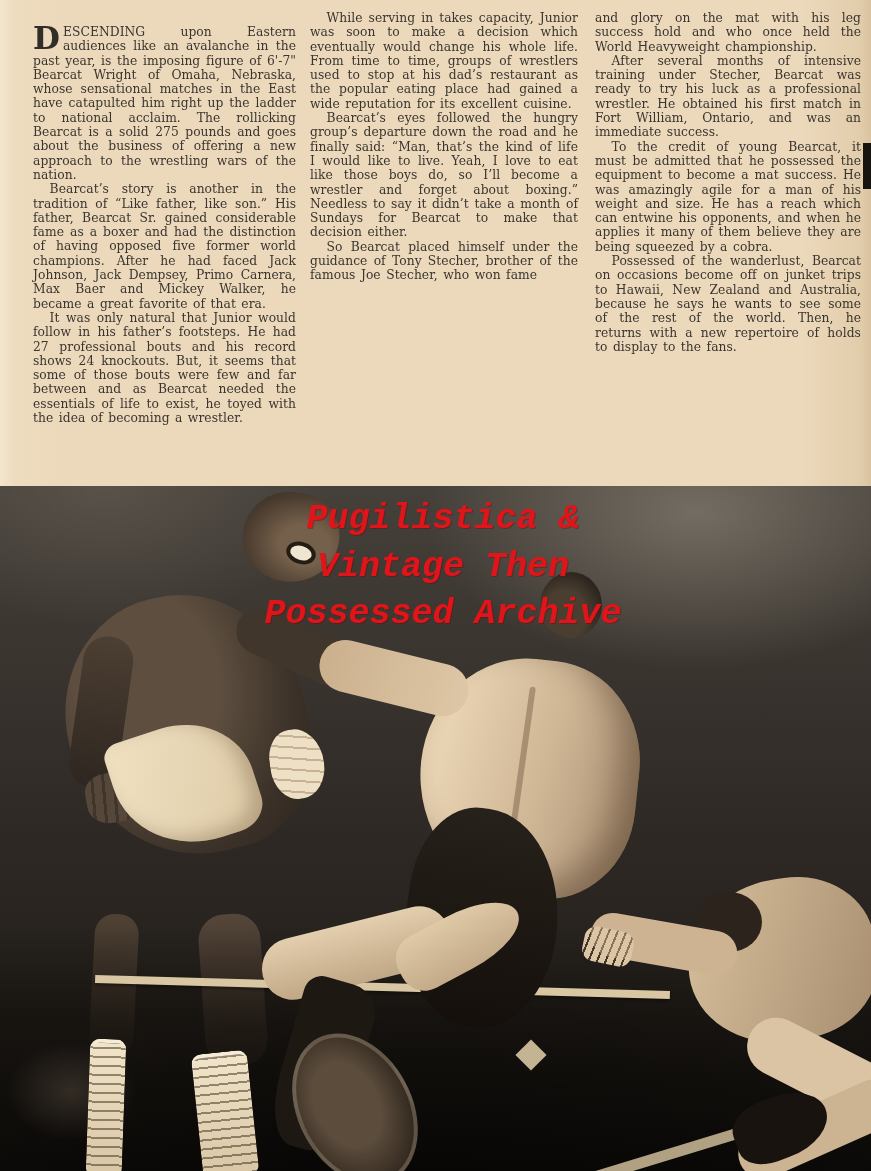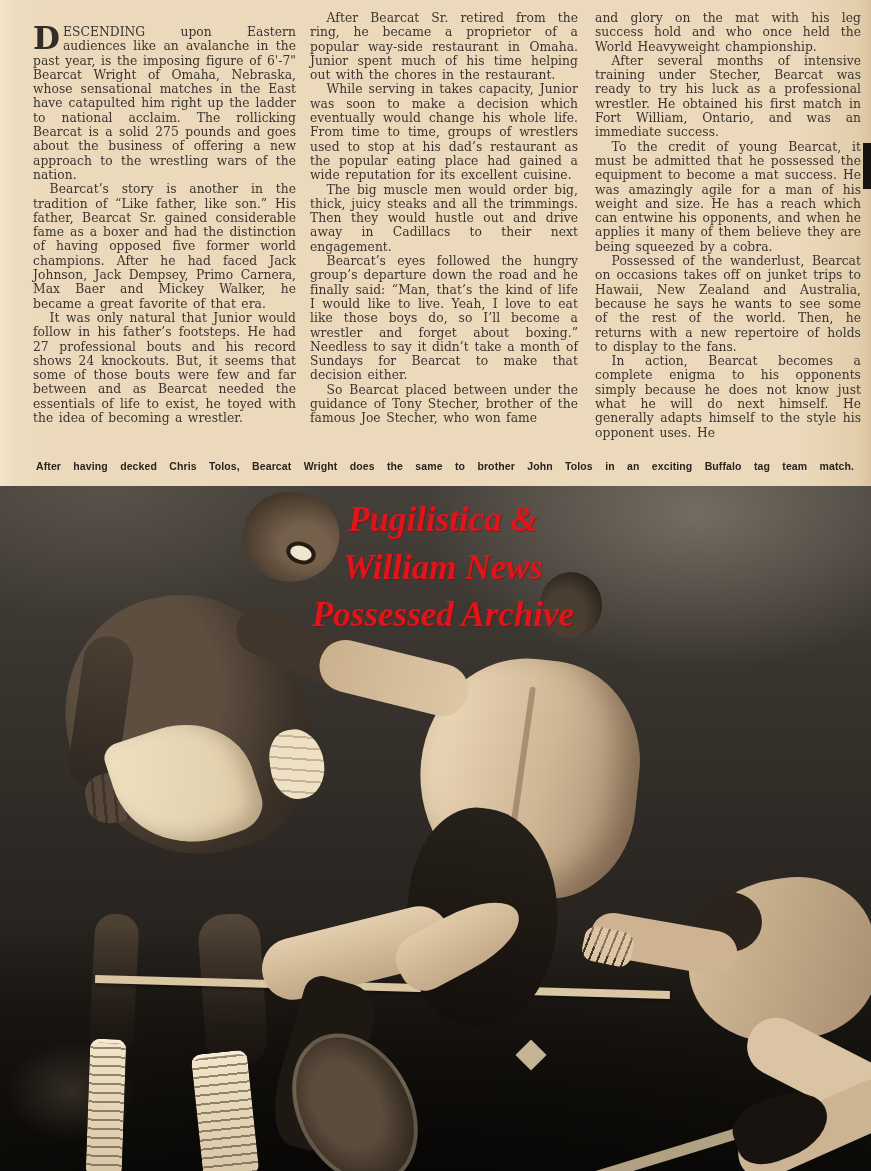--- a/index.html
+++ b/index.html
@@ -148,54 +148,50 @@
   
   .apron-shadow{left:0;top:438px;width:100%;height:247px;z-index:5;
     background:linear-gradient(rgba(10,8,6,0), rgba(10,8,6,.5) 42%, rgba(5,4,3,.7));}
   .diamond{left:520px;top:558px;width:22px;height:22px;z-index:6;
     background:#d9c6a3;transform:rotate(45deg);opacity:.9;}
   .crowd-blob{left:6px;top:555px;width:130px;height:100px;z-index:5;
     background:radial-gradient(rgba(130,112,95,.3), transparent 70%);}
   .watermark{
     left:256px;top:10px;width:374px;z-index:10;
     text-align:center;
-    font-family:Liberation Serif, serif;
+    font-family:Liberation Mono, monospace;
     font-style:italic;font-weight:bold;
     font-size:35px;line-height:47.5px;
     color:#e1141a;
     text-shadow:1px 1px 0 rgba(110,0,5,.35);
   }
   .wm-line{position:static;}
 </style>
 </head>
 <body>
 
 <div class="page">
 
   <div class="col col-1">
       <p class="noindent"><span class="dropcap">D</span>ESCENDING upon Eastern audiences like an avalanche in the past year, is the imposing figure of 6'-7" Bearcat Wright of Omaha, Nebraska, whose sensational matches in the East have catapulted him right up the ladder to national acclaim.  The rollicking Bearcat is a solid 275 pounds and goes about the business of offering a new approach to the wrestling wars of the nation.</p>
       <p>Bearcat’s story is another in the tradition of “Like father, like son.” His father, Bearcat Sr. gained considerable fame as a boxer and had the distinction of having opposed five former world champions.  After he had faced Jack Johnson, Jack Dempsey, Primo Carnera, Max Baer and Mickey Walker, he became a great favorite of that era.</p>
       <p>It was only natural that Junior would follow in his father’s footsteps. He had 27 professional bouts and his record shows 24 knockouts.  But, it seems that some of those bouts were few and far between and as Bearcat needed the essentials of life to exist, he toyed with the idea of becoming a wrestler.</p>
     </div>
   <div class="col col-2">
-      <p>After Bearcat Sr. retired from the ring, he became a proprietor of a popular way-side restaurant in Omaha. Junior spent much of his time helping out with the chores in the restaurant.</p>
       <p>While serving in takes capacity, Junior was soon to make a decision which eventually would change his whole life. From time to time, groups of wrestlers used to stop at his dad’s restaurant as the popular eating place had gained a wide reputation for its excellent cuisine.</p>
-      <p>The big muscle men would order big, thick, juicy steaks and all the trimmings.  Then they would hustle out and drive away in Cadillacs to their next engagement.</p>
       <p>Bearcat’s eyes followed the hungry group’s departure down the road and he finally said: “Man, that’s the kind of life I would like to live.  Yeah, I love to eat like those boys do, so I’ll become a wrestler and forget about boxing.”  Needless to say it didn’t take a month of Sundays for Bearcat to make that decision either.</p>
-      <p>So Bearcat placed between under the guidance of Tony Stecher, brother of the famous Joe Stecher, who won fame</p>
+      <p>So Bearcat placed himself under the guidance of Tony Stecher, brother of the famous Joe Stecher, who won fame</p>
     </div>
   <div class="col col-3">
       <p class="noindent">and glory on the mat with his leg success hold and who once held the World Heavyweight championship.</p>
       <p>After several months of intensive training under Stecher, Bearcat was ready to try his luck as a professional wrestler.  He obtained his first match in Fort William, Ontario, and was an immediate success.</p>
       <p>To the credit of young Bearcat, it must be admitted that he possessed the equipment to become a mat success. He was amazingly agile for a man of his weight and size.  He has a reach which can entwine his opponents, and when he applies it many of them believe they are being squeezed by a cobra.</p>
-      <p>Possessed of the wanderlust, Bearcat on occasions takes off on junket trips to Hawaii, New Zealand and Australia, because he says he wants to see some of the rest of the world.  Then, he returns with a new repertoire of holds to display to the fans.</p>
-      <p>In action, Bearcat becomes a complete enigma to his opponents simply because he does not know just what he will do next himself.  He generally adapts himself to the style his opponent uses.  He</p>
+      <p>Possessed of the wanderlust, Bearcat on occasions become off on junket trips to Hawaii, New Zealand and Australia, because he says he wants to see some of the rest of the world.  Then, he returns with a new repertoire of holds to display to the fans.</p>
     </div>
 
-  <div class="caption">After having decked Chris Tolos, Bearcat Wright does the same to brother John Tolos in an exciting Buffalo tag team match.</div>
 
   <div class="edge-tab"></div>
 
   <div class="photo">
     <div class="bw-torso"></div>
     <div class="rope-top"></div>
     <div class="bw-head"></div>
     <div class="bw-mouth"></div>
     <div class="bw-arm-l"></div>
     <div class="bw-hand-l"></div>
@@ -223,18 +219,18 @@
     <div class="diamond"></div>
     <div class="rw-torso"></div>
     <div class="rw-head"></div>
     <div class="rw-arm"></div>
     <div class="rw-fingers"></div>
     <div class="rw-thigh"></div>
     <div class="rw-calf"></div>
     <div class="rw-shoe"></div>
     <div class="watermark" style="color: rgb(225, 20, 26);">
         <div class="wm-line">Pugilistica &amp;</div>
-        <div class="wm-line">William News</div>
+        <div class="wm-line">Vintage Then</div>
         <div class="wm-line">Possessed Archive</div>
       </div>
   </div>
 
 </div>
 
 </body></html>

